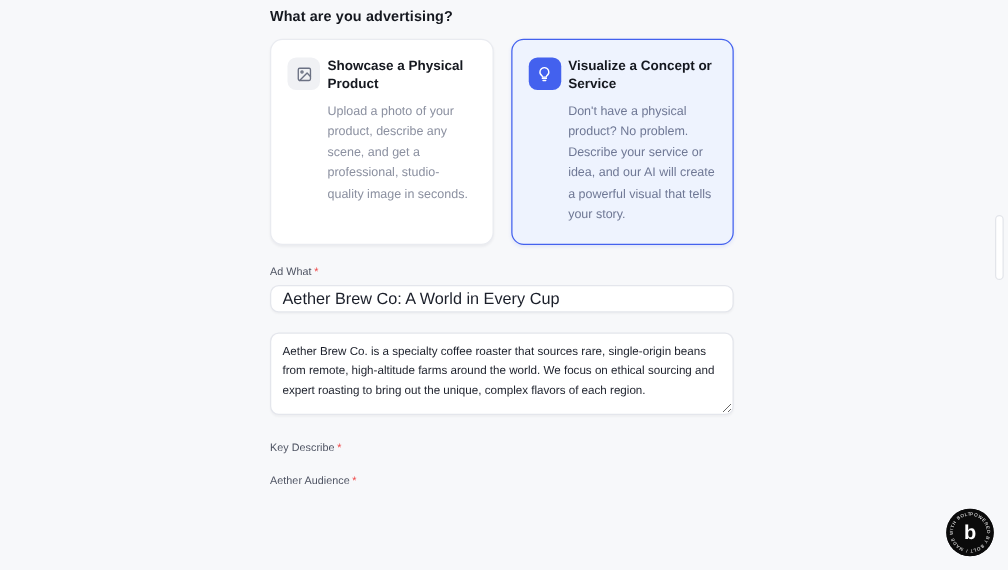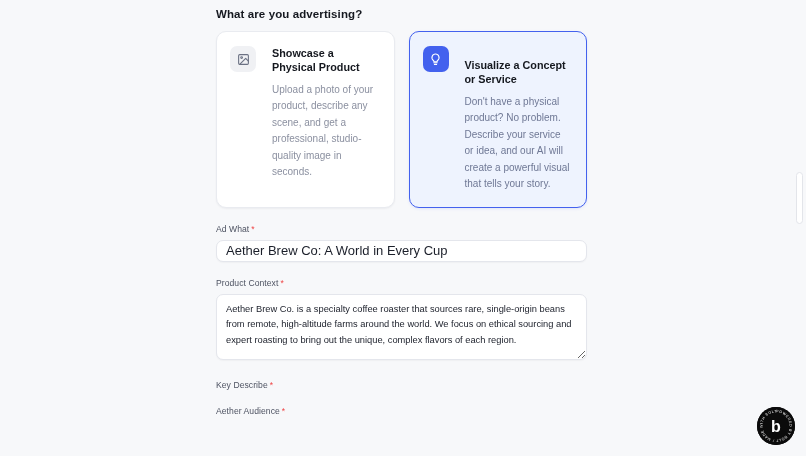--- a/index.html
+++ b/index.html
@@ -44,21 +44,21 @@
   .option-grid {
     display: flex;
     gap: 14px;
   }
 
   .option-card {
     flex: 1 1 0;
     border-radius: 10px;
     padding: 14px 14px 14px 13px;
     display: flex;
-    gap: 16px;
+    gap: 6px;
     align-items: flex-start;
     cursor: pointer;
     min-height: 135px;
   }
 
   .option-card.unselected {
     background: #ffffff;
     border: 1px solid #e9ebf0;
     box-shadow: 0 1px 2px rgba(16,24,40,0.05);
   }
@@ -83,21 +83,21 @@
 
   .opt-body { flex: 1; min-width: 0; }
 
   .opt-title {
     font-size: 10.8px;
     font-weight: bold;
     line-height: 1.32;
     color: #15181f;
     margin-bottom: 7px;
   }
-  .opt-title.on-blue { color: #15181f; margin-top: 12px; }
+  .opt-title.on-blue { color: #15181f; }
 
   .opt-desc {
     font-size: 10px;
     line-height: 1.65;
     color: #8b90a0;
   }
   .opt-desc.on-blue { color: #6f7895; }
 
   
   .field { margin-top: 16px; }
@@ -219,23 +219,20 @@
     </div>
 
     <div class="field">
       <div class="field-label">
         <span>Ad What</span><span class="req">*</span>
       </div>
       <input class="text-input" type="text" value="Aether Brew Co: A World in Every Cup" style="">
     </div>
 
     <div class="field">
-      <div class="field-label">
-        <span>Product Context</span><span class="req">*</span>
-      </div>
       <textarea class="text-area" style="">Aether Brew Co. is a specialty coffee roaster that sources rare, single-origin beans from remote, high-altitude farms around the world. We focus on ethical sourcing and expert roasting to bring out the unique, complex flavors of each region.</textarea>
     </div>
 
     <div class="field">
       <div class="field-label">
         <span>Key Describe</span><span class="req">*</span>
       </div>
     </div>
 
     <div class="field">

